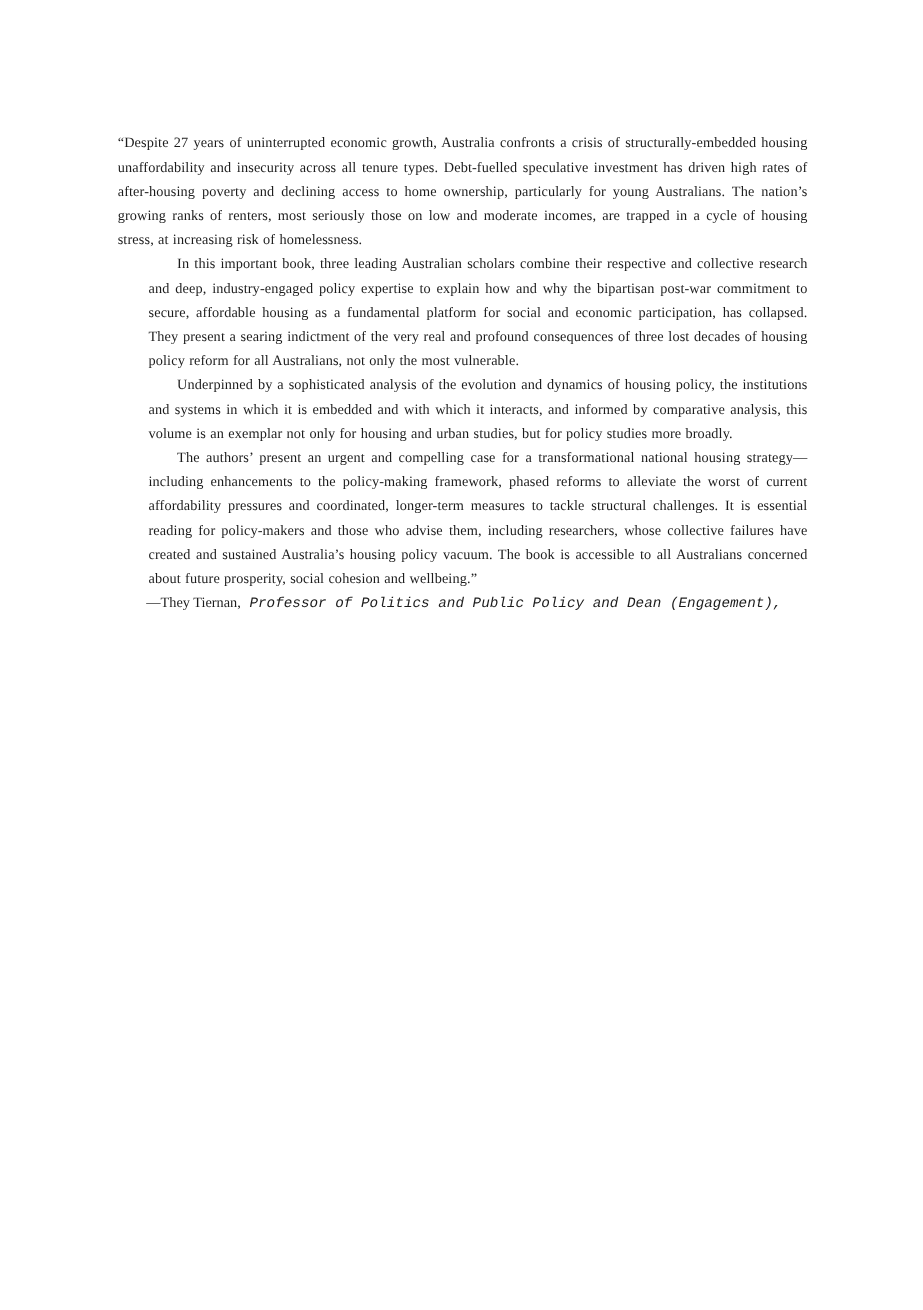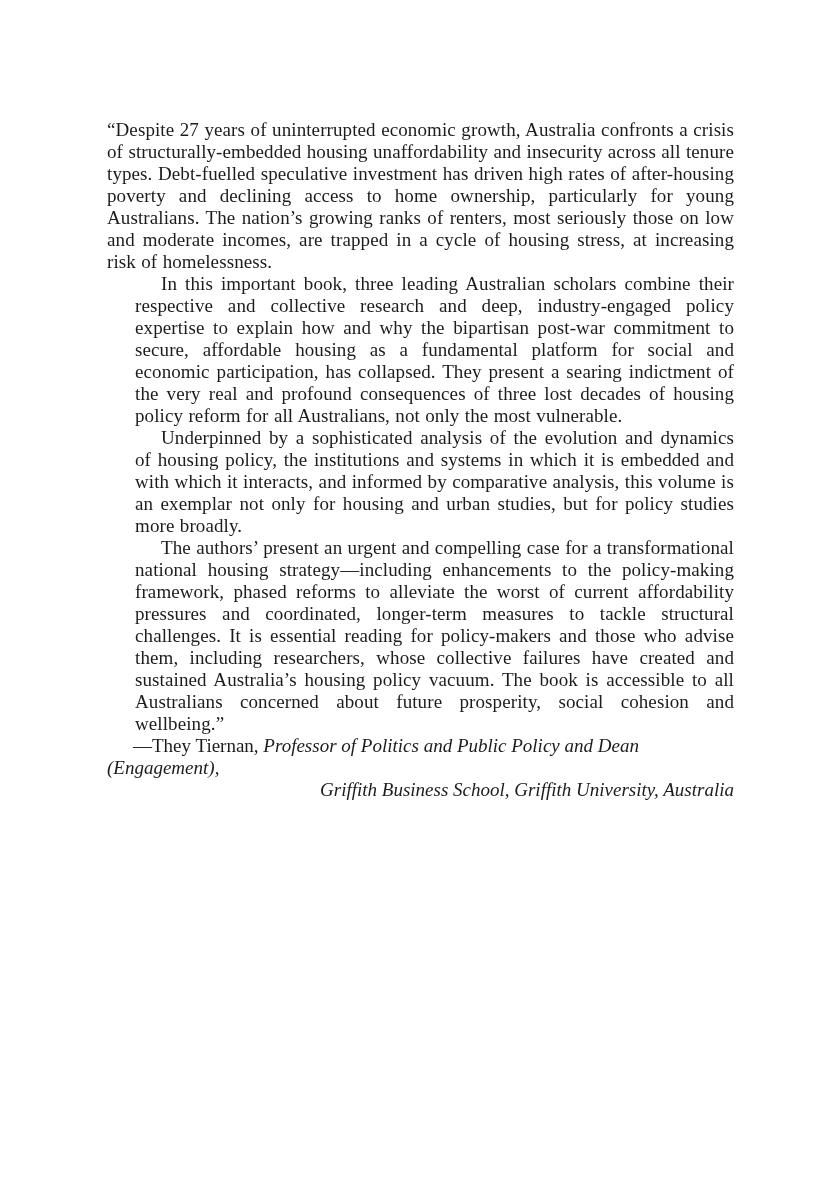--- a/index.html
+++ b/index.html
@@ -14,21 +14,21 @@
     background: #ffffff;
     overflow: hidden;
     font-family: "Liberation Serif", serif;
     color: #1c1c1c;
   }
   .text-block {
     position: absolute;
     left: 107px;
     top: 119px;
     width: 627px;
-    font-size: 19px;
+    font-size: 13px;
     line-height: 22px;
     text-align: justify;
   }
   .text-block p {
     margin: 0;
     padding: 0;
     letter-spacing: 0.1px;
     word-spacing: 0.5px;
   }
   .text-block p.indented {
@@ -41,34 +41,32 @@
   .attribution-line1 {
     text-align: left;
     text-indent: 26px;
     white-space: normal;
   }
   .attribution-line2 {
     text-align: right;
   }
   .italic {
     font-style: italic;
+    font-family: Liberation Mono, monospace;
   }
 </style>
 </head>
 <body>
 
 <div class="page">
   <div class="text-block">
     <p>“Despite 27 years of uninterrupted economic growth, Australia confronts a crisis of structurally-embedded housing unaffordability and insecurity across all tenure types. Debt-fuelled speculative investment has driven high rates of after-housing poverty and declining access to home ownership, particularly for young Australians. The nation’s growing ranks of renters, most seriously those on low and moderate incomes, are trapped in a cycle of housing stress, at increasing risk of homelessness.</p>
     <p class="indented">In this important book, three leading Australian scholars combine their respective and collective research and deep, industry-engaged policy expertise to explain how and why the bipartisan post-war commitment to secure, affordable housing as a fundamental platform for social and economic participation, has collapsed. They present a searing indictment of the very real and profound consequences of three lost decades of housing policy reform for all Australians, not only the most vulnerable.</p>
     <p class="indented">Underpinned by a sophisticated analysis of the evolution and dynamics of housing policy, the institutions and systems in which it is embedded and with which it interacts, and informed by comparative analysis, this volume is an exemplar not only for housing and urban studies, but for policy studies more broadly.</p>
     <p class="indented">The authors’ present an urgent and compelling case for a transformational national housing strategy—including enhancements to the policy-making framework, phased reforms to alleviate the worst of current affordability pressures and coordinated, longer-term measures to tackle structural challenges. It is essential reading for policy-makers and those who advise them, including researchers, whose collective failures have created and sustained Australia’s housing policy vacuum. The book is accessible to all Australians concerned about future prosperity, social cohesion and wellbeing.”</p>
 
     <div class="attribution">
       <div class="attribution-line1">
         <span>—They Tiernan,</span><span class="italic"> Professor of Politics and Public Policy and Dean (Engagement),</span>
       </div>
-      <div class="attribution-line2 italic">
-        <span>Griffith Business School, Griffith University, Australia</span>
-      </div>
     </div>
   </div>
 </div>
 
 </body></html>

